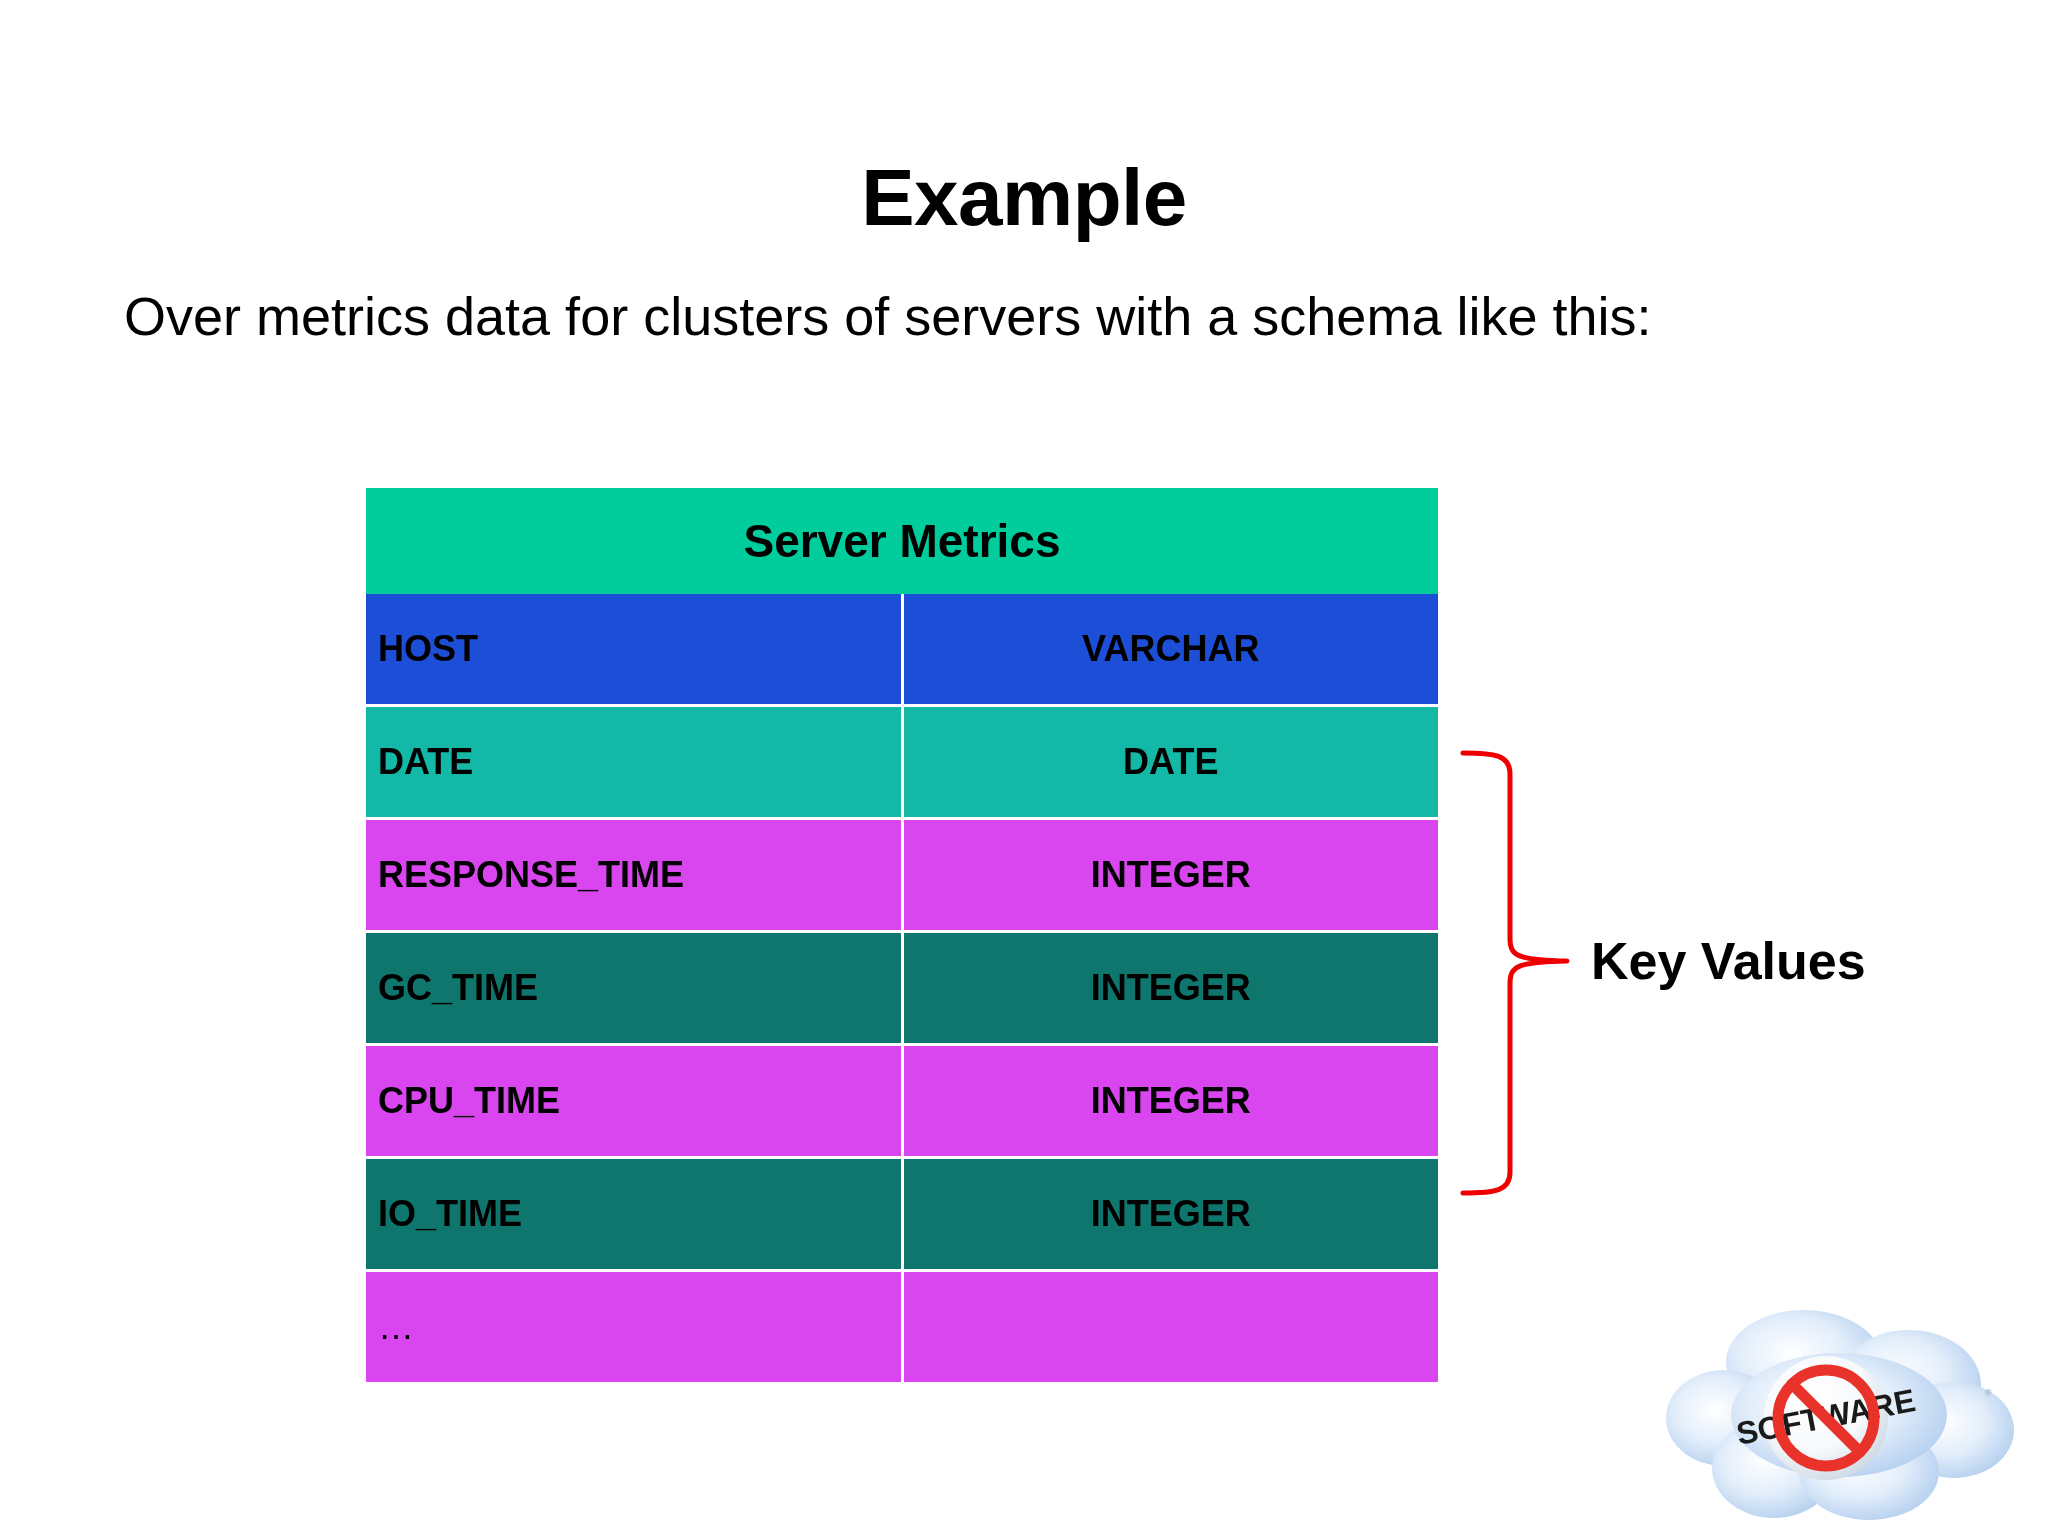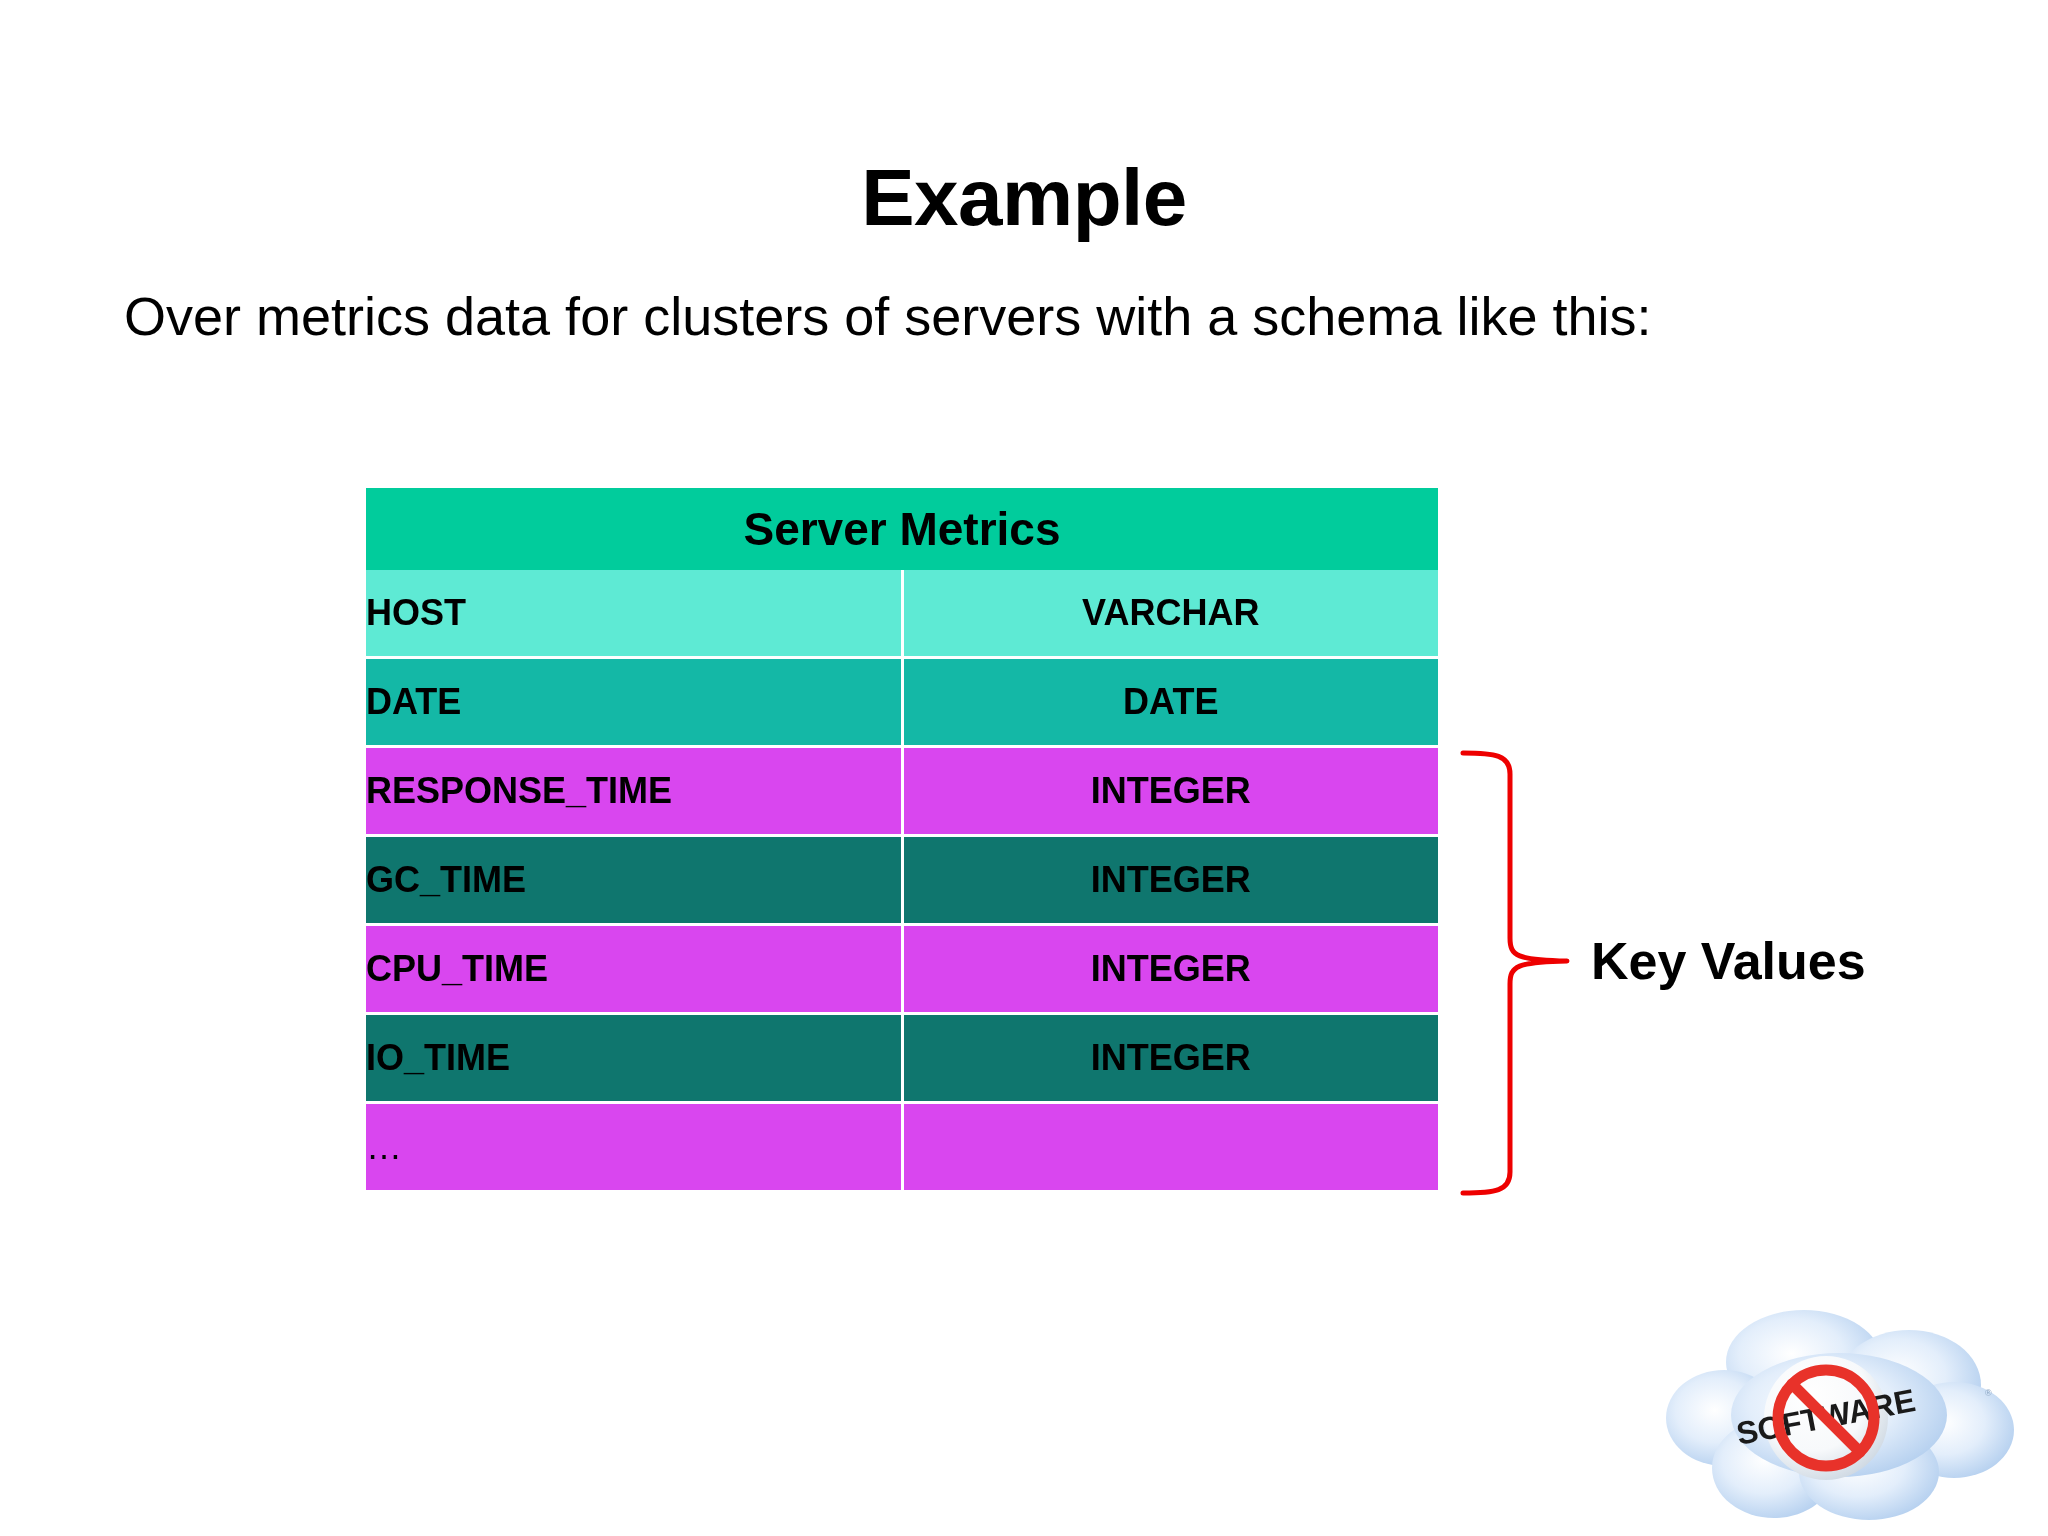--- a/index.html
+++ b/index.html
@@ -45,21 +45,21 @@
   
   #schema-table {
     position: absolute;
     left: 366px;
     top: 488px;
     width: 1072px;
     border-collapse: collapse;
     table-layout: fixed;
   }
   #schema-table td, #schema-table th {
-    padding: 0;
+    padding: 12px;
     margin: 0;
   }
   .tbl-header {
     background: #01cc9c;
     height: 82px;
     text-align: center;
     vertical-align: middle;
     font-size: 46px;
     font-weight: bold;
     color: #000000;
@@ -75,21 +75,21 @@
     width: 506px;
     font-weight: bold;
     padding-left: 20px;
   }
   .tbl-row td.col-type {
     font-weight: bold;
     padding-left: 18px;
     border-right: none;
     text-align: center;
   }
-  .row-gray   td { background: #5eead4; }
+  .row-gray   td { background: #1d4ed8; }
   .row-light  td { background: #14b8a6; }
   .row-mint-a td { background: #d946ef; }
   .row-mint-b td { background: #0f766e; }
   .tbl-row.row-last td { border-bottom: none; }
   .ellipsis-cell { font-weight: normal !important; font-size: 36px; }
 
   
   #key-values-brace {
     position: absolute;
     left: 1455px;

